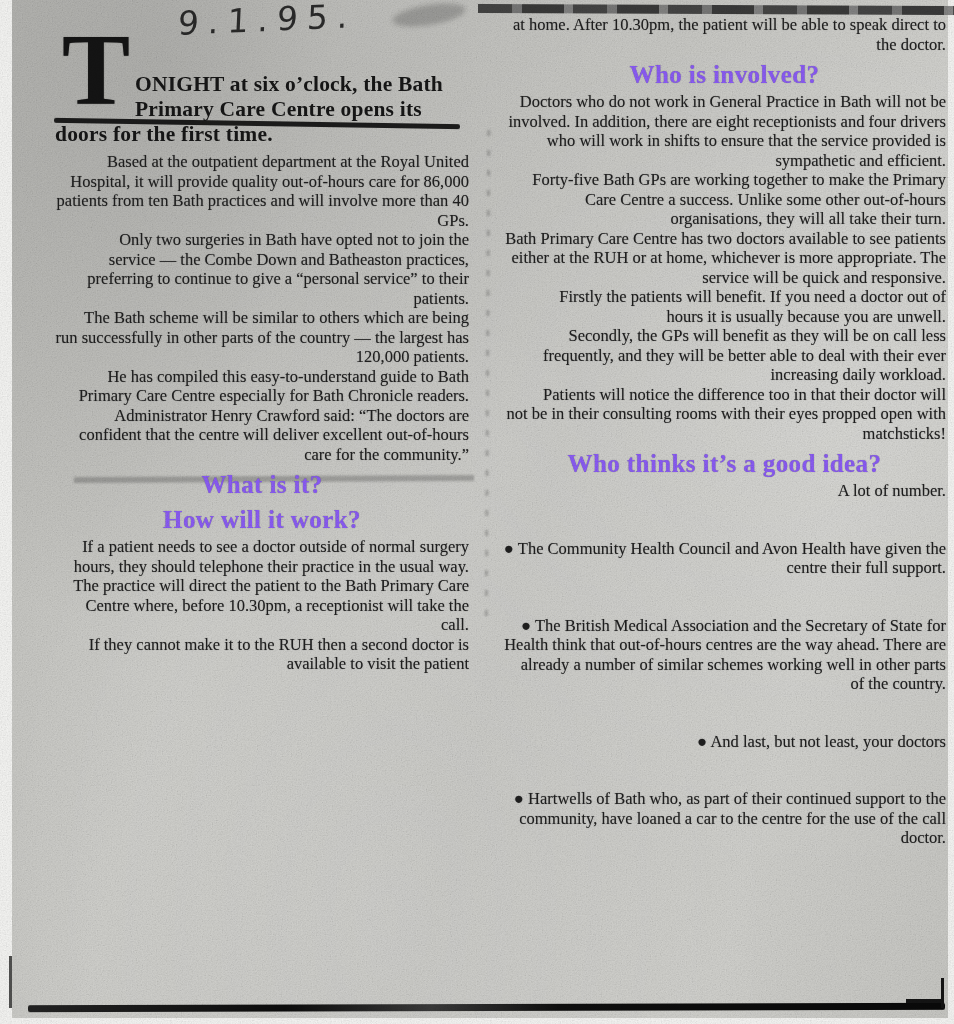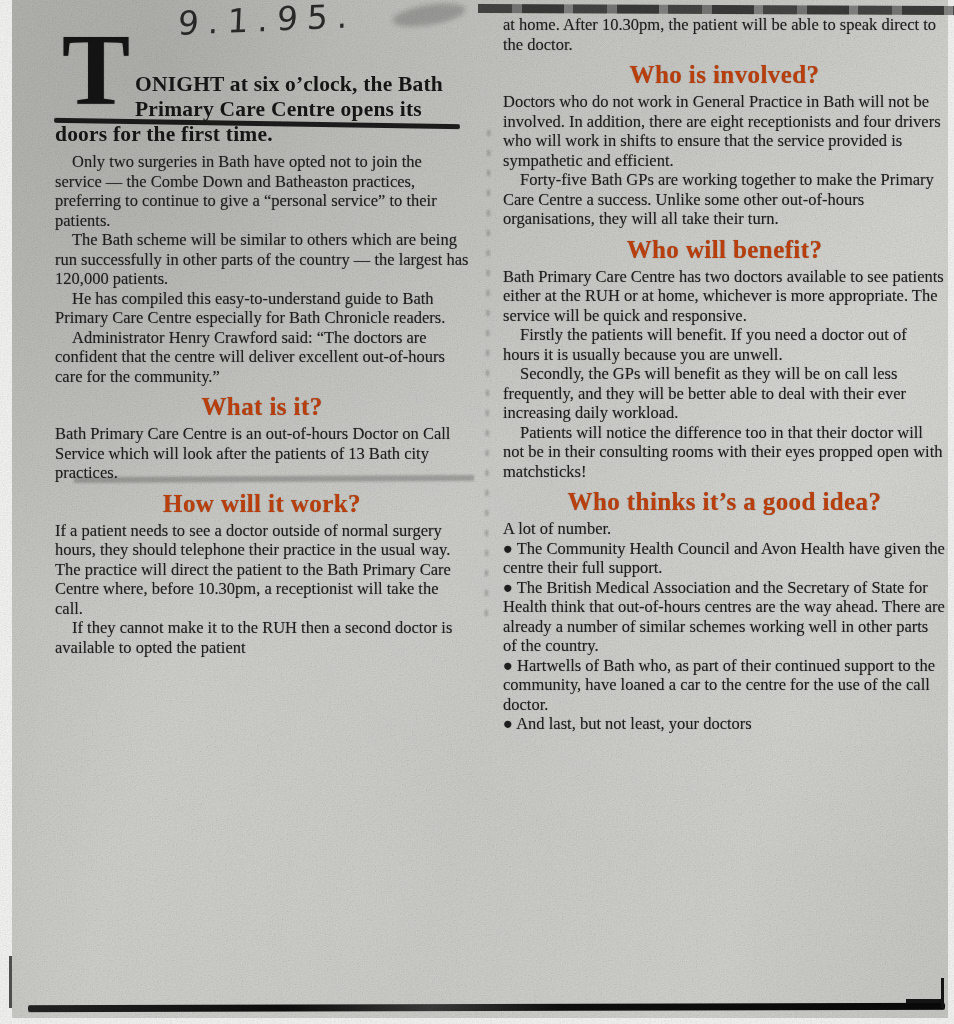--- a/index.html
+++ b/index.html
@@ -42,27 +42,27 @@
   }
   .dropcap-spacer{float:left;width:80px;height:26px;}
   .dropcap{
     position:absolute;left:62px;top:22px;
     font-size:102px;line-height:.95;font-weight:bold;color:#141414;
     text-shadow:0 0 1px rgba(20,20,20,.6);
   }
 
   h2.sec{
     font-size:25px;line-height:29px;font-weight:bold;text-align:center;
-    margin:6px 0 3px;color:#c2410c;letter-spacing:.4px;
+    margin:6px 0 3px;color:#8b5cf6;letter-spacing:.4px;
     text-shadow:0 0 1px rgba(30,30,30,.45);
   }
-  .paras p{margin:0;text-shadow:0 0 1px rgba(35,35,35,.42);}
+  .paras p{margin:0;text-shadow:0 0 1px rgba(35,35,35,.42);text-align:right;}
   .paras p + p{text-indent:17px;}
   .paras.indent-all p{text-indent:17px;}
-  .paras.bullets p{text-indent:0;}
+  .paras.bullets p{text-indent:0;margin-top:38px;}
 
   
   .mark{position:absolute;pointer-events:none;}
   .pen-underline{left:54px;top:121px;width:406px;height:5px;background:#0f0f0f;
     transform:rotate(0.9deg);border-radius:2px;filter:blur(.4px);opacity:.92;}
   .streak-community{left:74px;top:476px;width:400px;height:6px;background:rgba(60,60,60,.30);
     filter:blur(1px);transform:rotate(-.3deg);}
   .scribble-top{left:392px;top:5px;width:74px;height:20px;background:rgba(55,55,55,.28);
     filter:blur(2.5px);transform:rotate(-9deg);border-radius:50%;}
   .torn-top{left:478px;top:5px;width:476px;height:9px;opacity:.85;filter:blur(.4px);
@@ -97,66 +97,65 @@
 
   <div class="dropcap">T</div>
   <div class="mark pen-underline"></div>
 
   <div class="col col-left">
     <div class="headline">
       <span class="dropcap-spacer"></span><span>ONIGHT at six o’clock, the Bath Primary Care Centre opens its doors for the first time.</span>
     </div>
 
     <div class="paras indent-all">
+        <p>Based at the outpatient department at the Royal United Hospital, it will provide quality out-of-hours care for 86,000 patients from ten Bath practices and will involve more than 40 GPs.</p>
         <p>Only two surgeries in Bath have opted not to join the service — the Combe Down and Batheaston practices, preferring to continue to give a “personal service” to their patients.</p>
         <p>The Bath scheme will be similar to others which are being run successfully in other parts of the country — the largest has 120,000 patients.</p>
         <p>He has compiled this easy-to-understand guide to Bath Primary Care Centre especially for Bath Chronicle readers.</p>
         <p>Administrator Henry Crawford said: “The doctors are confident that the centre will deliver excellent out-of-hours care for the community.”</p>
       </div>
 
     <h2 class="sec">What is it?</h2>
     <div class="paras">
-        <p>Bath Primary Care Centre is an out-of-hours Doctor on Call Service which will look after the patients of 13 Bath city practices.</p>
       </div>
 
     <h2 class="sec">How will it work?</h2>
     <div class="paras">
         <p>If a patient needs to see a doctor outside of normal surgery hours, they should telephone their practice in the usual way. The practice will direct the patient to the Bath Primary Care Centre where, before 10.30pm, a receptionist will take the call.</p>
-        <p>If they cannot make it to the RUH then a second doctor is available to opted the patient</p>
+        <p>If they cannot make it to the RUH then a second doctor is available to visit the patient</p>
       </div>
   </div>
 
   <div class="col col-right">
     <div class="paras">
       <p>at home. After 10.30pm, the patient will be able to speak direct to the doctor.</p>
     </div>
 
     <h2 class="sec">Who is involved?</h2>
     <div class="paras">
         <p>Doctors who do not work in General Practice in Bath will not be involved. In addition, there are eight receptionists and four drivers who will work in shifts to ensure that the service provided is sympathetic and efficient.</p>
         <p>Forty-five Bath GPs are working together to make the Primary Care Centre a success. Unlike some other out-of-hours organisations, they will all take their turn.</p>
       </div>
 
-    <h2 class="sec">Who will benefit?</h2>
     <div class="paras">
         <p>Bath Primary Care Centre has two doctors available to see patients either at the RUH or at home, whichever is more appropriate. The service will be quick and responsive.</p>
         <p>Firstly the patients will benefit. If you need a doctor out of hours it is usually because you are unwell.</p>
         <p>Secondly, the GPs will benefit as they will be on call less frequently, and they will be better able to deal with their ever increasing daily workload.</p>
         <p>Patients will notice the difference too in that their doctor will not be in their consulting rooms with their eyes propped open with matchsticks!</p>
       </div>
 
     <h2 class="sec">Who thinks it’s a good idea?</h2>
     <div class="paras">
         <p>A lot of number.</p>
       </div>
     <div class="paras bullets">
         <p>● The Community Health Council and Avon Health have given the centre their full support.</p>
         <p>● The British Medical Association and the Secretary of State for Health think that out-of-hours centres are the way ahead. There are already a number of similar schemes working well in other parts of the country.</p>
+        <p>● And last, but not least, your doctors</p>
         <p>● Hartwells of Bath who, as part of their continued support to the community, have loaned a car to the centre for the use of the call doctor.</p>
-        <p>● And last, but not least, your doctors</p>
       </div>
   </div>
 
   <svg class="grain" width="954" height="1024">
     <filter id="noise">
       <feTurbulence type="fractalNoise" baseFrequency="0.8" numOctaves="2" seed="7" stitchTiles="stitch"></feTurbulence>
       <feColorMatrix type="saturate" values="0"></feColorMatrix>
       <feComponentTransfer>
         <feFuncA type="linear" slope="0.9"></feFuncA>
       </feComponentTransfer>

